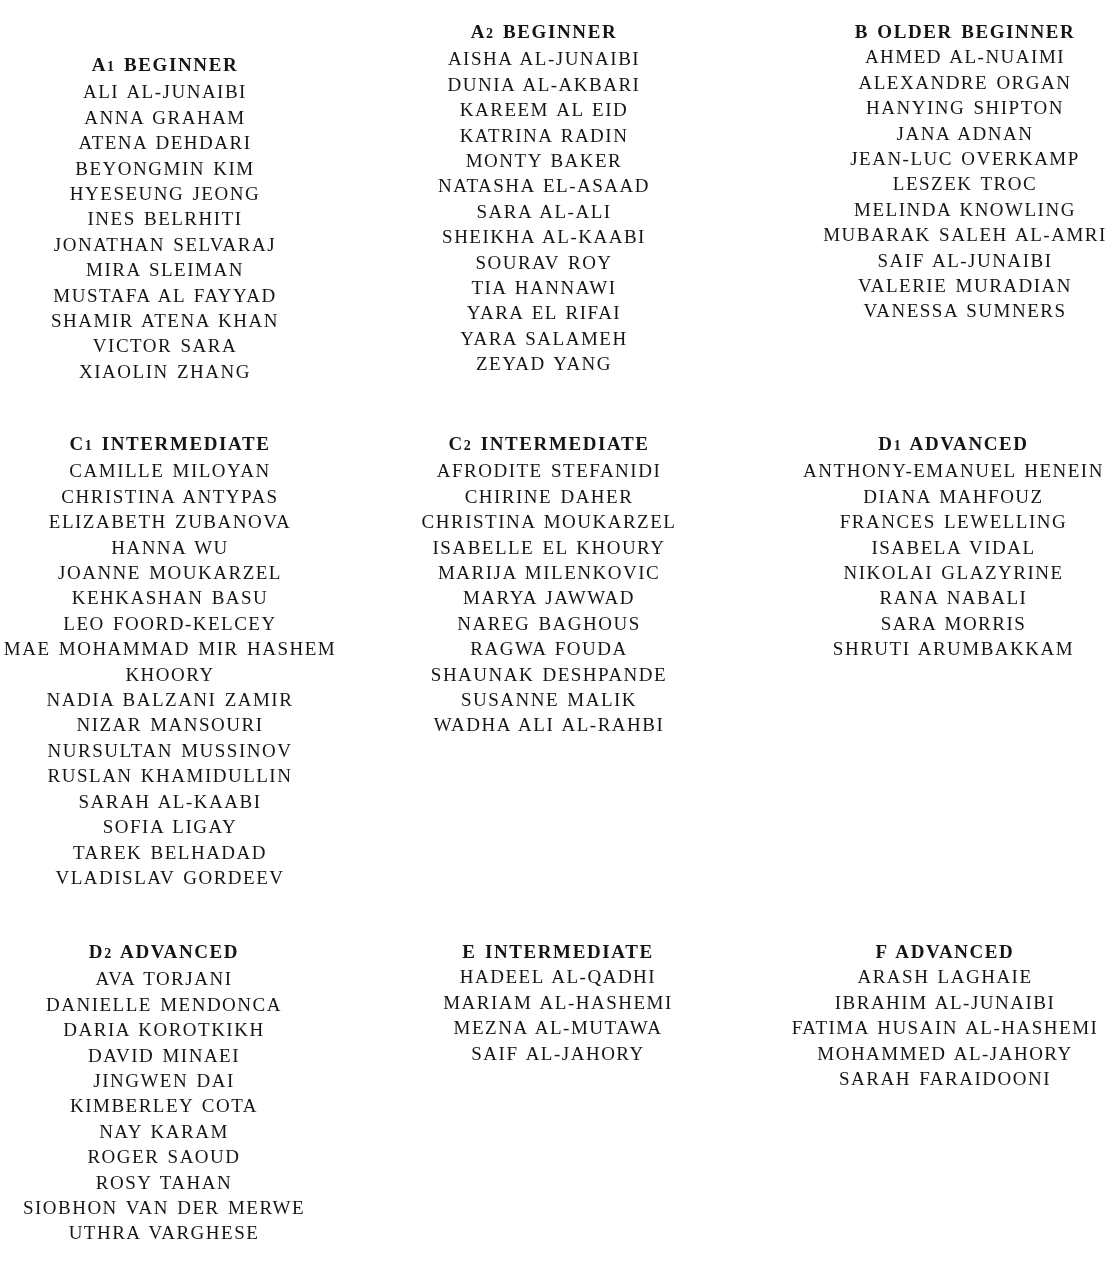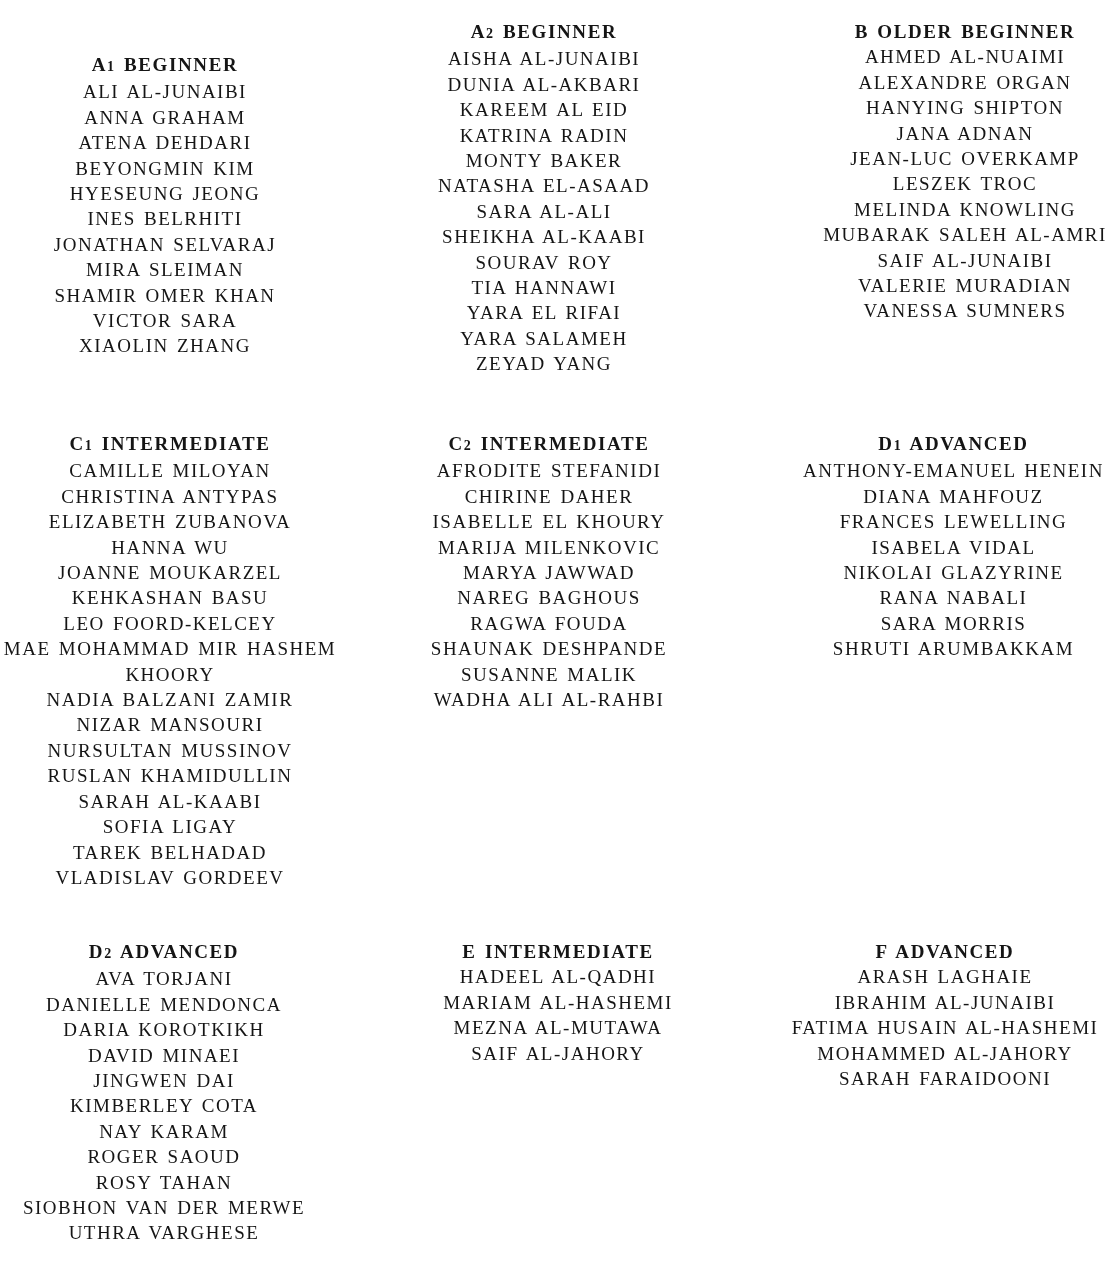--- a/index.html
+++ b/index.html
@@ -50,21 +50,22 @@
     <h2 class="group-title">A<span class="fig">1</span> BEGINNER</h2>
     <div class="names">
         <div class="name-line">ALI AL-JUNAIBI</div>
         <div class="name-line">ANNA GRAHAM</div>
         <div class="name-line">ATENA DEHDARI</div>
         <div class="name-line">BEYONGMIN KIM</div>
         <div class="name-line">HYESEUNG JEONG</div>
         <div class="name-line">INES BELRHITI</div>
         <div class="name-line">JONATHAN SELVARAJ</div>
         <div class="name-line">MIRA SLEIMAN</div>
-        <div class="name-line">SHAMIR OMER KHAN</div>
+        <div class="name-line">MUSTAFA AL FAYYAD</div>
+        <div class="name-line">SHAMIR ATENA KHAN</div>
         <div class="name-line">VICTOR SARA</div>
         <div class="name-line">XIAOLIN ZHANG</div>
       </div>
   </section>
 
   <section class="group g1">
     <h2 class="group-title">A<span class="fig">2</span> BEGINNER</h2>
     <div class="names">
         <div class="name-line">AISHA AL-JUNAIBI</div>
         <div class="name-line">DUNIA AL-AKBARI</div>
@@ -119,20 +120,21 @@
         <div class="name-line">TAREK BELHADAD</div>
         <div class="name-line">VLADISLAV GORDEEV</div>
       </div>
   </section>
 
   <section class="group g4">
     <h2 class="group-title">C<span class="fig">2</span> INTERMEDIATE</h2>
     <div class="names">
         <div class="name-line">AFRODITE STEFANIDI</div>
         <div class="name-line">CHIRINE DAHER</div>
+        <div class="name-line">CHRISTINA MOUKARZEL</div>
         <div class="name-line">ISABELLE EL KHOURY</div>
         <div class="name-line">MARIJA MILENKOVIC</div>
         <div class="name-line">MARYA JAWWAD</div>
         <div class="name-line">NAREG BAGHOUS</div>
         <div class="name-line">RAGWA FOUDA</div>
         <div class="name-line">SHAUNAK DESHPANDE</div>
         <div class="name-line">SUSANNE MALIK</div>
         <div class="name-line">WADHA ALI AL-RAHBI</div>
       </div>
   </section>

